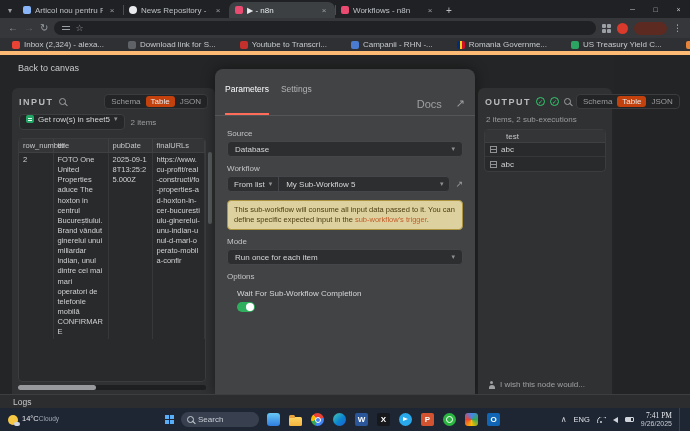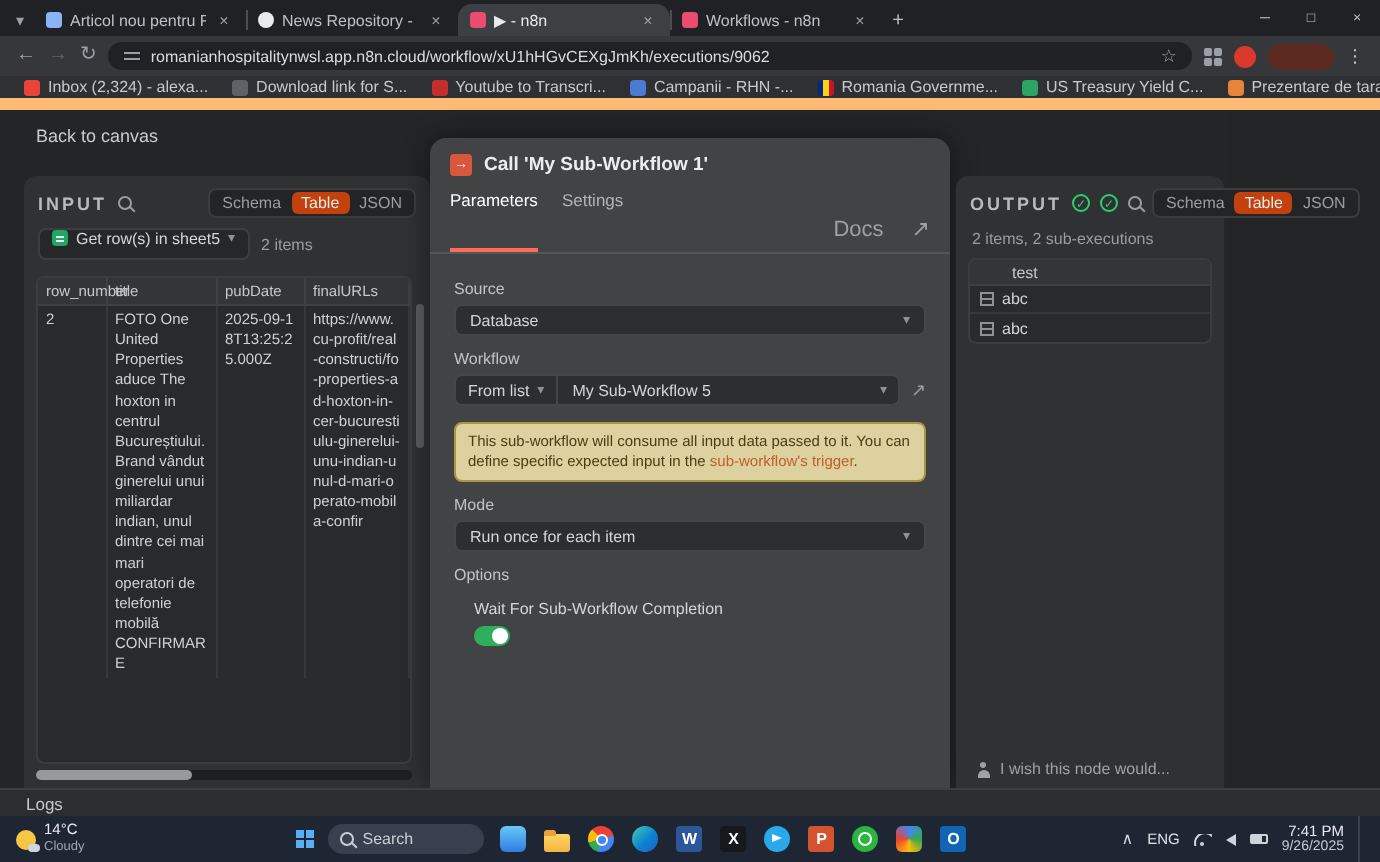--- a/index.html
+++ b/index.html
@@ -37,21 +37,21 @@
   #omnibox .url { flex:1; overflow:hidden; white-space:nowrap; }
   .star { color:#9aa0a6; font-size:9px; flex:none; }
   .extgrid { width:9px; height:9px; display:grid; grid-template-columns:4px 4px; grid-template-rows:4px 4px; gap:1px; }
   .extgrid span { background:#9aa0a6; border-radius:1px; }
   .avatar { width:11px; height:11px; border-radius:50%; background:#d93a2b; flex:none; }
   .work-badge { height:13px; background:#5d2a22; border-radius:7px; display:flex; align-items:center; gap:15px; padding:0 7px; color:#fff; font-size:8px;flex-direction:column; }
   .work-dot { width:5px; height:5px; border-radius:1px; background:#e8604c; }
   .kebab { color:#c3c6c9; font-size:9px; }
 
   
-  #bookmarks { position:absolute; top:38px; left:0; width:690px; height:17px; background:#2e3033; display:flex; align-items:center; padding:0 7px; gap:2px; border-bottom:6px solid #fdba74; }
+  #bookmarks { position:absolute; top:38px; left:0; width:690px; height:17px; background:#2e3033; display:flex; align-items:center; padding:0 7px; gap:14px; border-bottom:4px solid #fdba74; }
   .bm { display:flex; align-items:center; gap:4px; padding:1px 5px; border-radius:8px; color:#c7cacd; font-size:8px; white-space:nowrap; }
   .bmf { width:8px; height:8px; border-radius:2px; flex:none; }
   .bmf1 { background:#ea4335; } .bmf2 { background:#5f6368; } .bmf3 { background:#c4302b; }
   .bmf4 { background:#4a7bd0; }
   .bmf5 { background:linear-gradient(90deg,#002b7f 0 33%,#fcd116 33% 66%,#ce1126 66%); }
   .bmf6 { background:#2da562; } .bmf7 { background:#e8833a; }
 
   
   #editor { position:absolute; top:55px; left:0; width:614px; height:339px; background:#242526; }
   #back-to-canvas { position:absolute; top:8px; left:18px; color:#c9cbcd; font-size:9px; }
@@ -128,21 +128,21 @@
   .person::after { content:""; position:absolute; bottom:0; left:.5px; width:6px; height:4px; border-radius:3px 3px 0 0; background:#9fa1a3; }
 
   
   #logs { position:absolute; top:394px; left:0; width:690px; height:14px; background:#2c2d2f; border-top:1px solid #3c3e40; display:flex; align-items:center; padding-left:13px; color:#c6c8ca; font-size:8.5px; }
 
   
   #taskbar { position:absolute; bottom:0; left:0; width:690px; height:23px; background:#1f2633; display:flex; align-items:center; }
   .weather { display:flex; align-items:center; gap:4px; padding:0 8px; }
   .sun { width:10px; height:10px; border-radius:50%; background:#f6c744; position:relative; }
   .sun::after { content:""; position:absolute; right:-2px; bottom:-1px; width:6px; height:4px; border-radius:3px; background:#cfd6e2; }
-  .wtxt { display:flex; flex-direction:column; line-height:1.15; }
+  .wtxt { display:flex; flex-direction:row; line-height:1.15; }
   .wtemp { font-size:7.5px; color:#e8eaee; }
   .wdesc { font-size:6.5px; color:#9fa6b5; }
   .tb-center { display:flex; align-items:center; gap:7px; margin-left:98px; }
   .startbtn { display:grid; grid-template-columns:4px 4px; grid-template-rows:4px 4px; gap:1px; }
   .startbtn span { background:#58aef7; }
   .searchpill { width:78px; height:15px; background:#38404f; border-radius:8px; display:flex; align-items:center; gap:4px; padding:0 6px; color:#c9ced6; font-size:8px; }
   .searchpill .mag { border-color:#c9ced6; } .searchpill .mag::after { background:#c9ced6; }
   .ticon { width:15px; height:15px; display:flex; align-items:center; justify-content:center; }
   .appico { width:13px; height:13px; border-radius:3px; display:flex; align-items:center; justify-content:center; font-size:8px; font-weight:bold; color:#fff; }
   .i-store { background:linear-gradient(#69c8f5,#2f7de1); }
@@ -162,21 +162,21 @@
   .i-outlook { background:#1066b5; border-radius:2px; }
   .tray { margin-left:auto; display:flex; align-items:center; gap:7px; padding-right:8px; }
   .chev { color:#cfd3da; font-size:8px; }
   .lang { font-size:7.5px; color:#dfe2e8; }
   .wifi { width:9px; height:6px; position:relative; overflow:hidden; }
   .wifi::before { content:""; position:absolute; bottom:-4px; left:0; width:9px; height:9px; border:1px solid #cfd3da; border-radius:50%; }
   .wifi::after { content:""; position:absolute; bottom:0; left:3.5px; width:2px; height:2px; background:#cfd3da; border-radius:50%; }
   .spk { width:0; height:0; border-top:3px solid transparent; border-bottom:3px solid transparent; border-right:5px solid #cfd3da; position:relative; }
   .batt { width:9px; height:5px; border:1px solid #cfd3da; border-radius:1px; background:linear-gradient(90deg,#cfd3da 70%,transparent 70%); }
   .clock { display:flex; flex-direction:column; align-items:flex-end; line-height:1.2; }
-  .time { font-size:7.5px; color:#e6e9ee; }
+  .time { font-size:7.5px; color:#e6e9ee;font-family:Liberation Serif, serif; }
   .date { font-size:7px; color:#c6cbd4; }
   .desktop-sliver { width:3px; height:23px; border-left:1px solid #3a4150; }
 </style>
 </head>
 <body>
 
 <div id="screen">
 
   <div id="tabstrip">
     <div class="tsearch">▾</div>
@@ -207,21 +207,20 @@
       <div class="wincap">×</div>
     </div>
   </div>
 
   <div id="toolbar">
     <span class="navic">←</span>
     <span class="navic dim">→</span>
     <span class="navic">↻</span>
     <div id="omnibox">
       <span class="tune"></span>
-      <span class="url">romanianhospitalitynwsl.app.n8n.cloud/workflow/xU1hHGvCEXgJmKh/executions/9062</span>
       <span class="star">☆</span>
     </div>
     <span class="extgrid">
         <span></span>
         <span></span>
         <span></span>
         <span></span>
       </span>
     <span class="avatar"></span>
     <div class="work-badge">
@@ -311,24 +310,20 @@
         </table>
       </div>
       <div class="vthumb"></div>
       <div class="htrack">
         <div class="hthumb"></div>
       </div>
     </div>
 
     <div id="node-panel">
       <div class="node-head">
-        <div class="node-title-row">
-          <span class="node-ico">→</span>
-          <span class="node-title">Call 'My Sub-Workflow 1'</span>
-        </div>
         <div class="node-tabs">
           <span class="ntab on">Parameters</span>
           <span class="ntab">Settings</span>
           <span class="docs">
             <span>Docs</span>
             <span>↗</span>
           </span>
         </div>
       </div>
       <div class="node-body">

